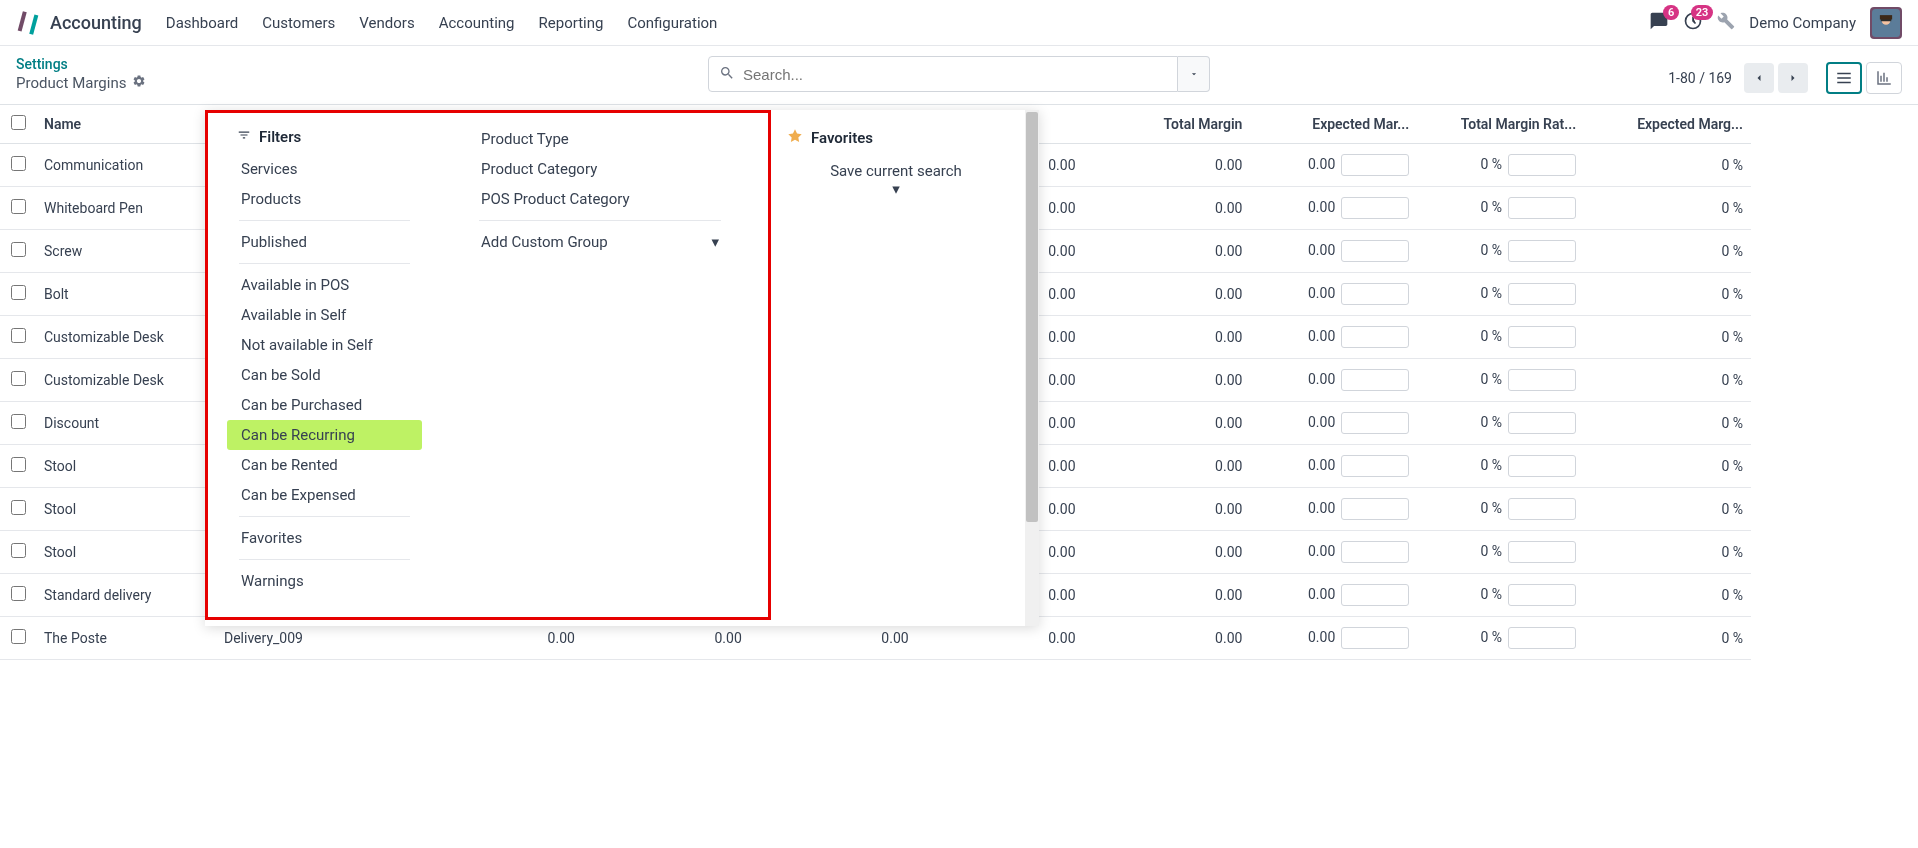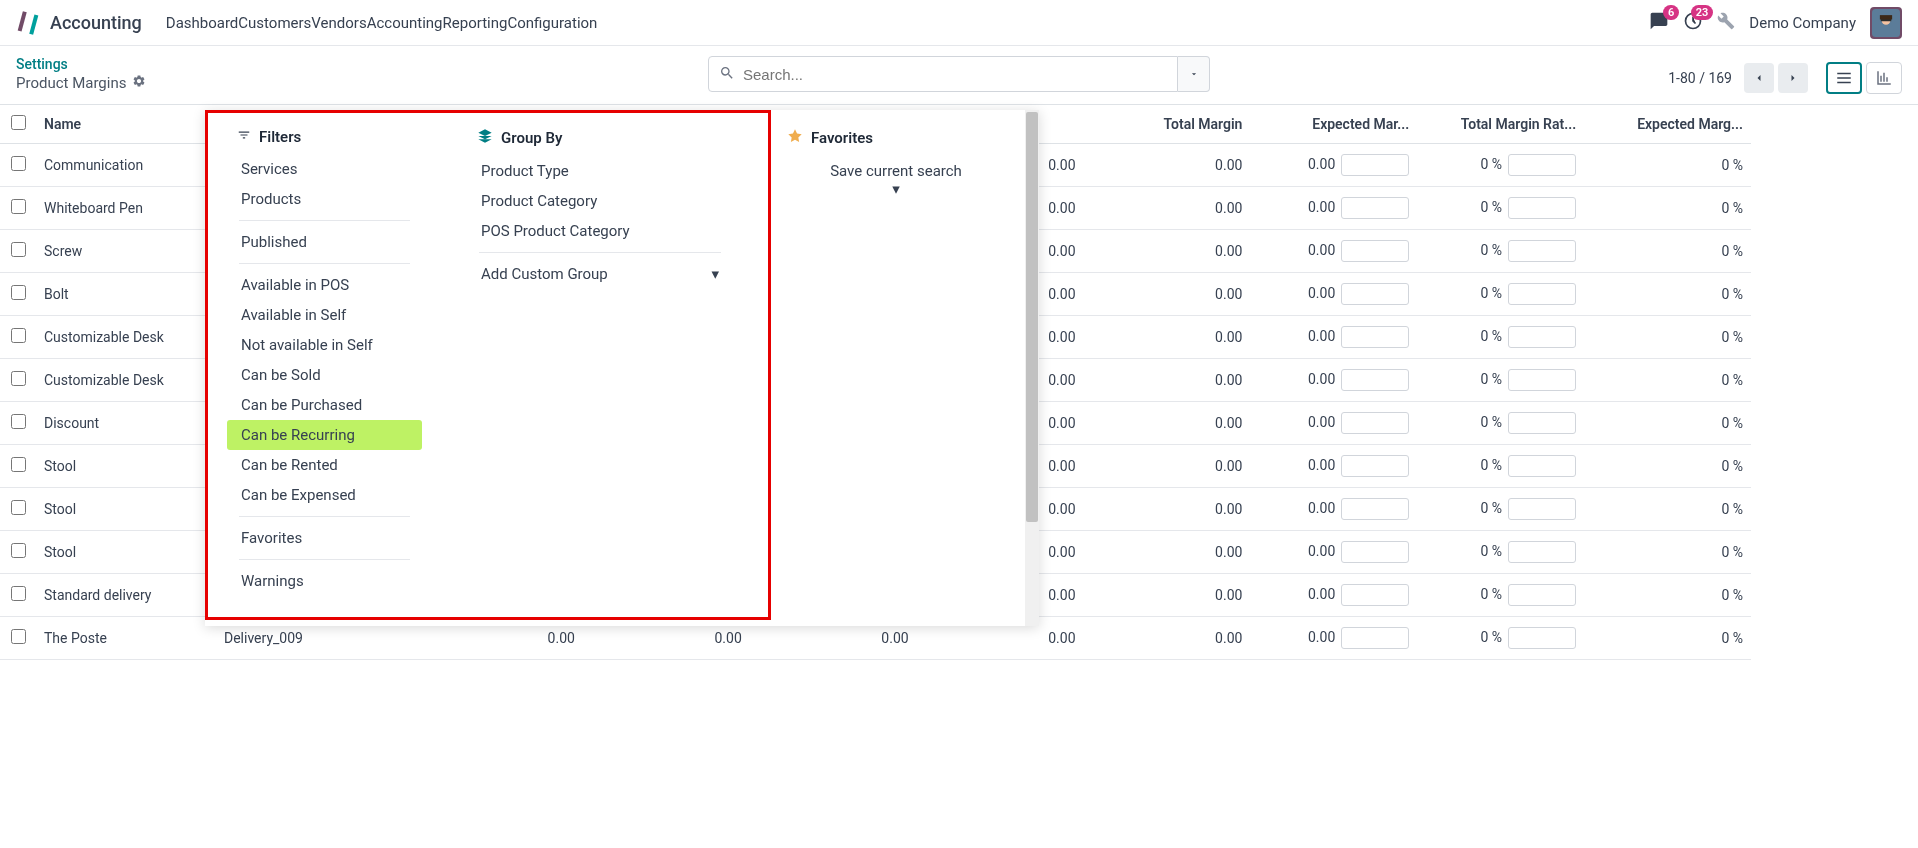--- a/index.html
+++ b/index.html
@@ -2,21 +2,21 @@
 <html><head>
 <meta charset="utf-8">
 <style>
   * { box-sizing: border-box; margin: 0; padding: 0; }
   body { font-family: -apple-system, BlinkMacSystemFont, "Segoe UI", Roboto, sans-serif; font-size: 14px; color: #374151; background: #fff; overflow: hidden; }
   
   
   .topnav { display: flex; align-items: center; height: 46px; padding: 0 16px; border-bottom: 1px solid #e5e7eb; }
   .topnav .logo { width: 24px; height: 24px; margin-right: 10px; }
   .app-title { font-size: 18px; font-weight: 500; color: #374151; margin-right: 24px; }
-  .nav-items { display: flex; }
+  .nav-items { display: flex; gap: 24px; }
   .nav-item { color: #374151; cursor: pointer; font-size: 15px; }
   .topnav-right { margin-left: auto; display: flex; align-items: center; gap: 14px; }
   .icon-badge { position: relative; cursor: pointer; }
   .badge { position: absolute; top: -6px; right: -10px; background: #d63384; color: white; border-radius: 10px; font-size: 11px; padding: 1px 5px; font-weight: 600; }
   .company-name { font-size: 15px; color: #374151; }
   .avatar { width: 32px; height: 32px; border-radius: 4px; background: #714B67; display: flex; align-items: center; justify-content: center; }
   
   
   .controlbar { display: flex; align-items: flex-start; padding: 10px 16px 0 16px; height: 58px; }
   .breadcrumbs { display: flex; flex-direction: column; gap: 2px; }
@@ -391,28 +391,20 @@
         <div class="dd-item hover">Can be Recurring</div>
         <div class="dd-item">Can be Rented</div>
         <div class="dd-item">Can be Expensed</div>
         <div class="dd-sep"></div>
         <div class="dd-item">Favorites</div>
         <div class="dd-sep"></div>
         <div class="dd-item">Warnings</div>
       </div>
   </div>
   <div class="dd-col groupby">
-    <div class="dd-header">
-      <span>
-        <svg width="16" height="16" viewBox="0 0 24 24">
-            <path fill="#017e84" d="M12 2L2 7l10 5 10-5-10-5zM2 17l10 5 10-5M2 12l10 5 10-5"></path>
-          </svg>
-      </span>
-      <span>Group By</span>
-    </div>
     <div class="dd-item">Product Type</div>
     <div class="dd-item">Product Category</div>
     <div class="dd-item">POS Product Category</div>
     <div class="dd-sep"></div>
     <div class="dd-custom">
       <span>Add Custom Group</span>
       <span>▾</span>
     </div>
   </div>
   <div class="dd-col favorites">

